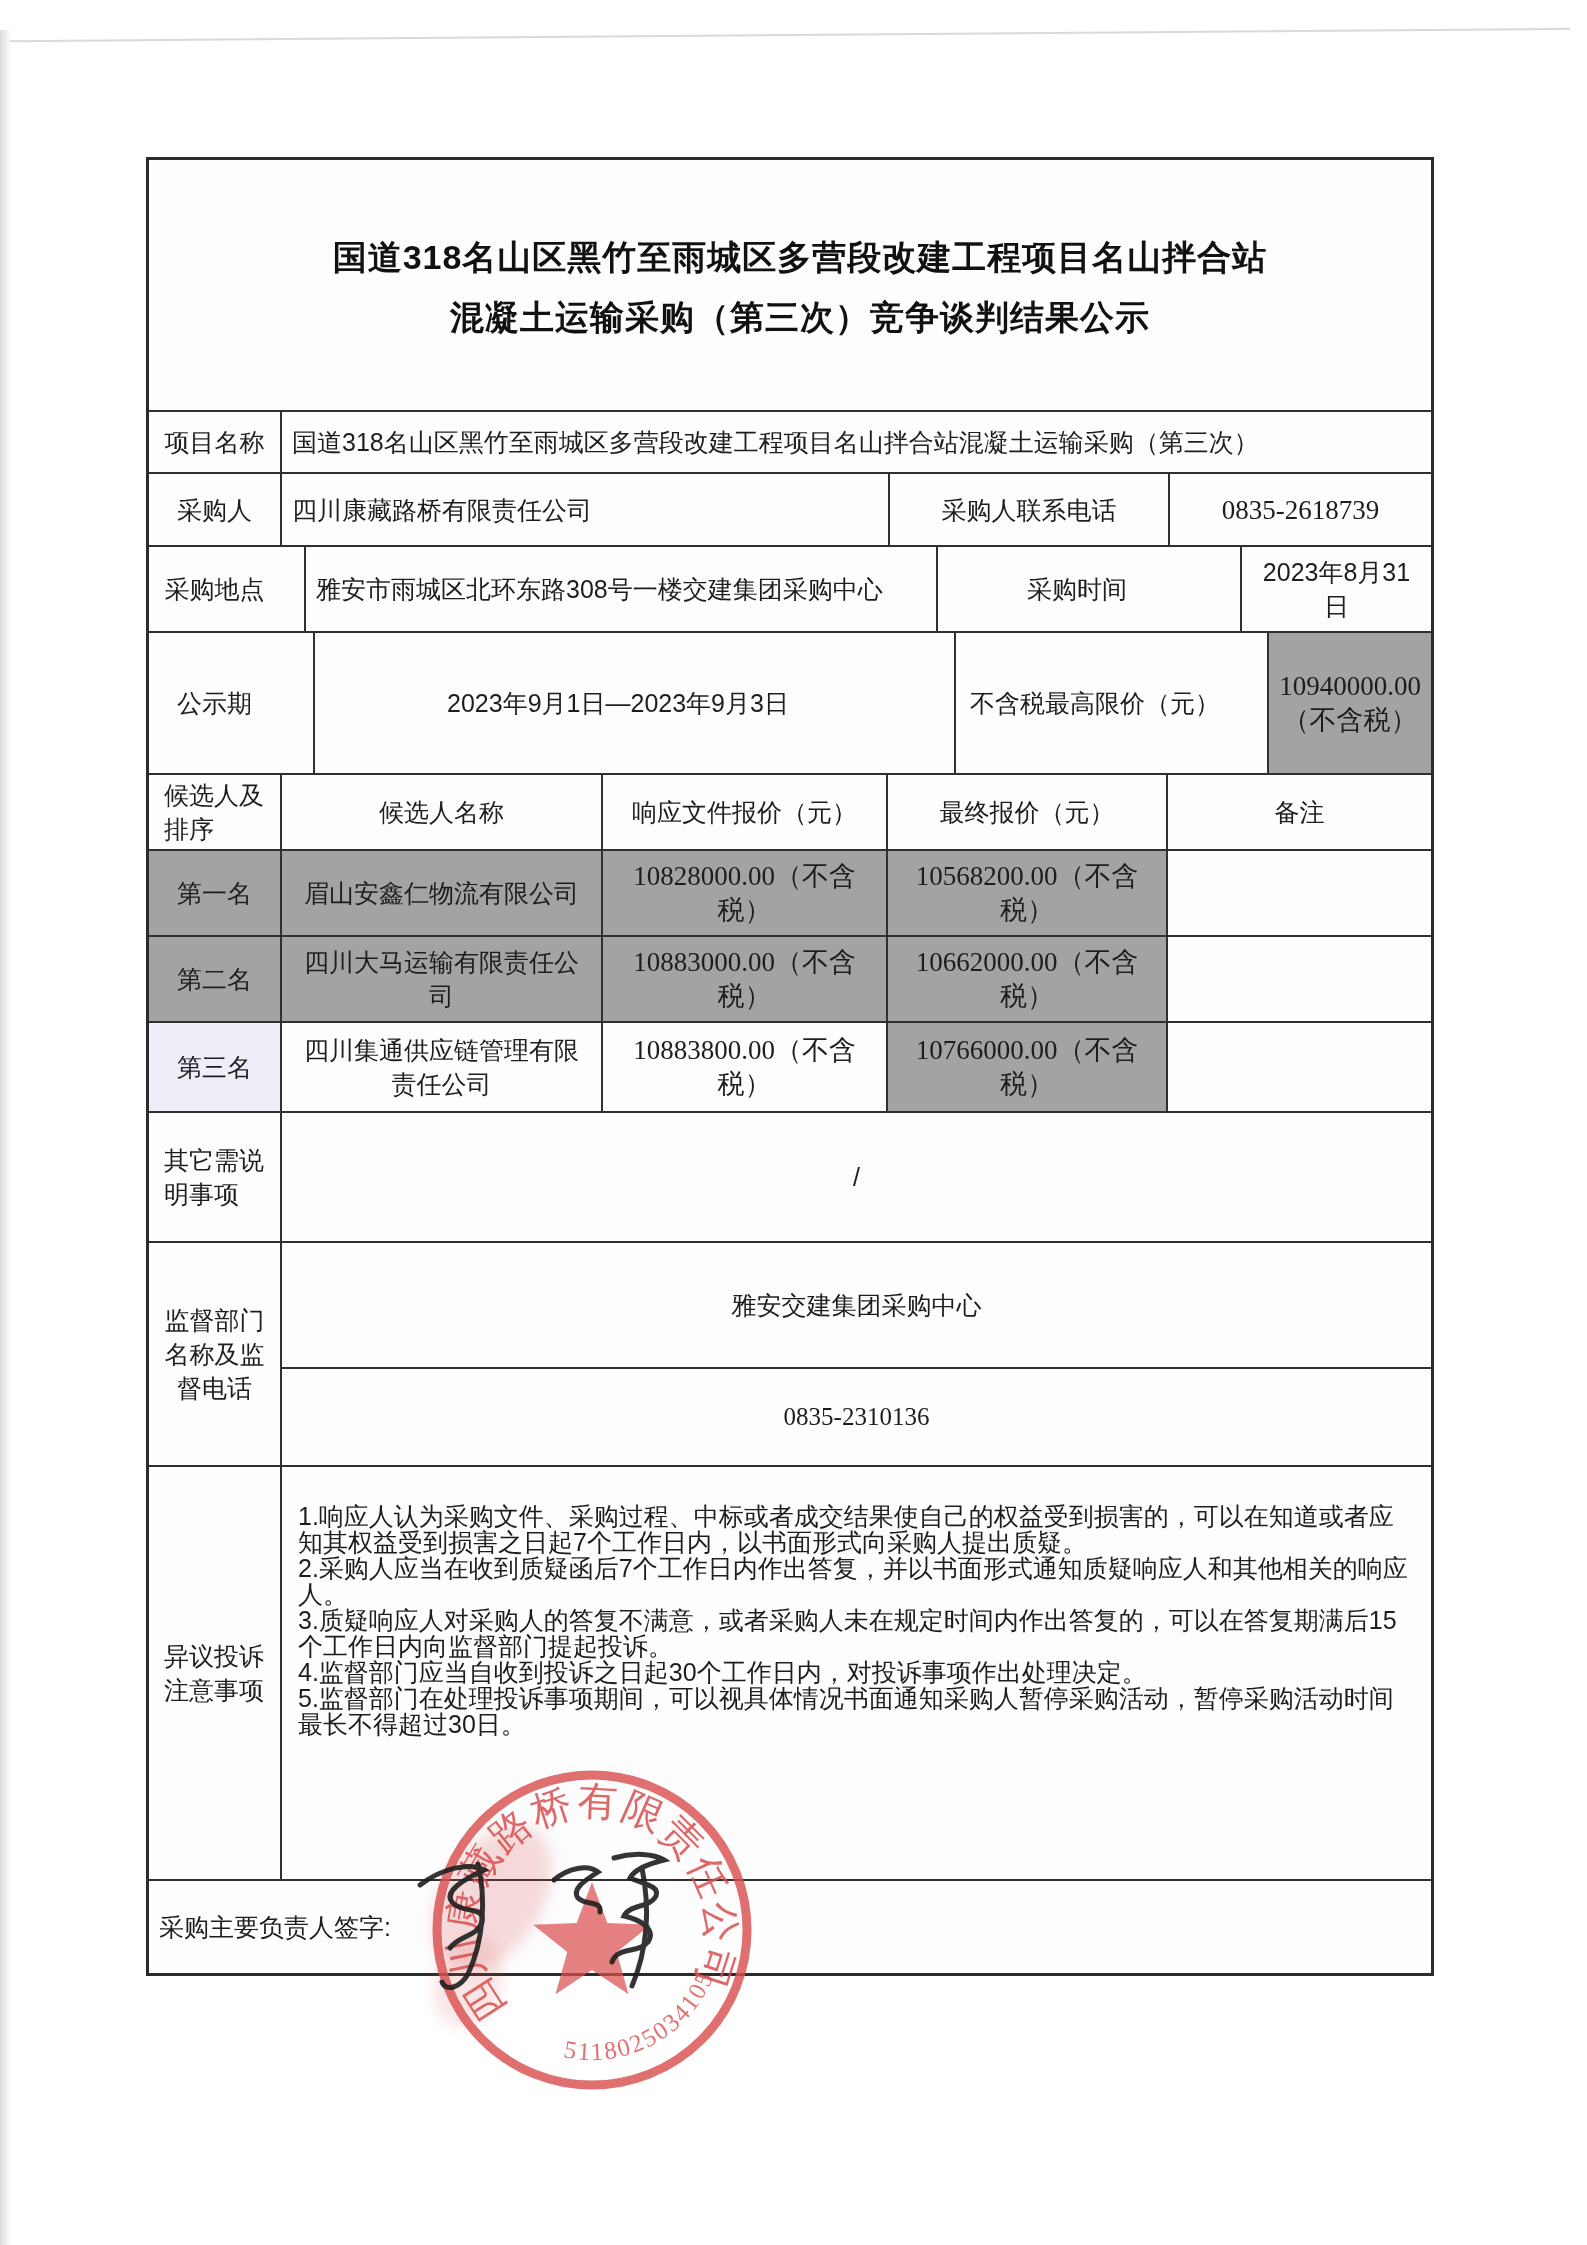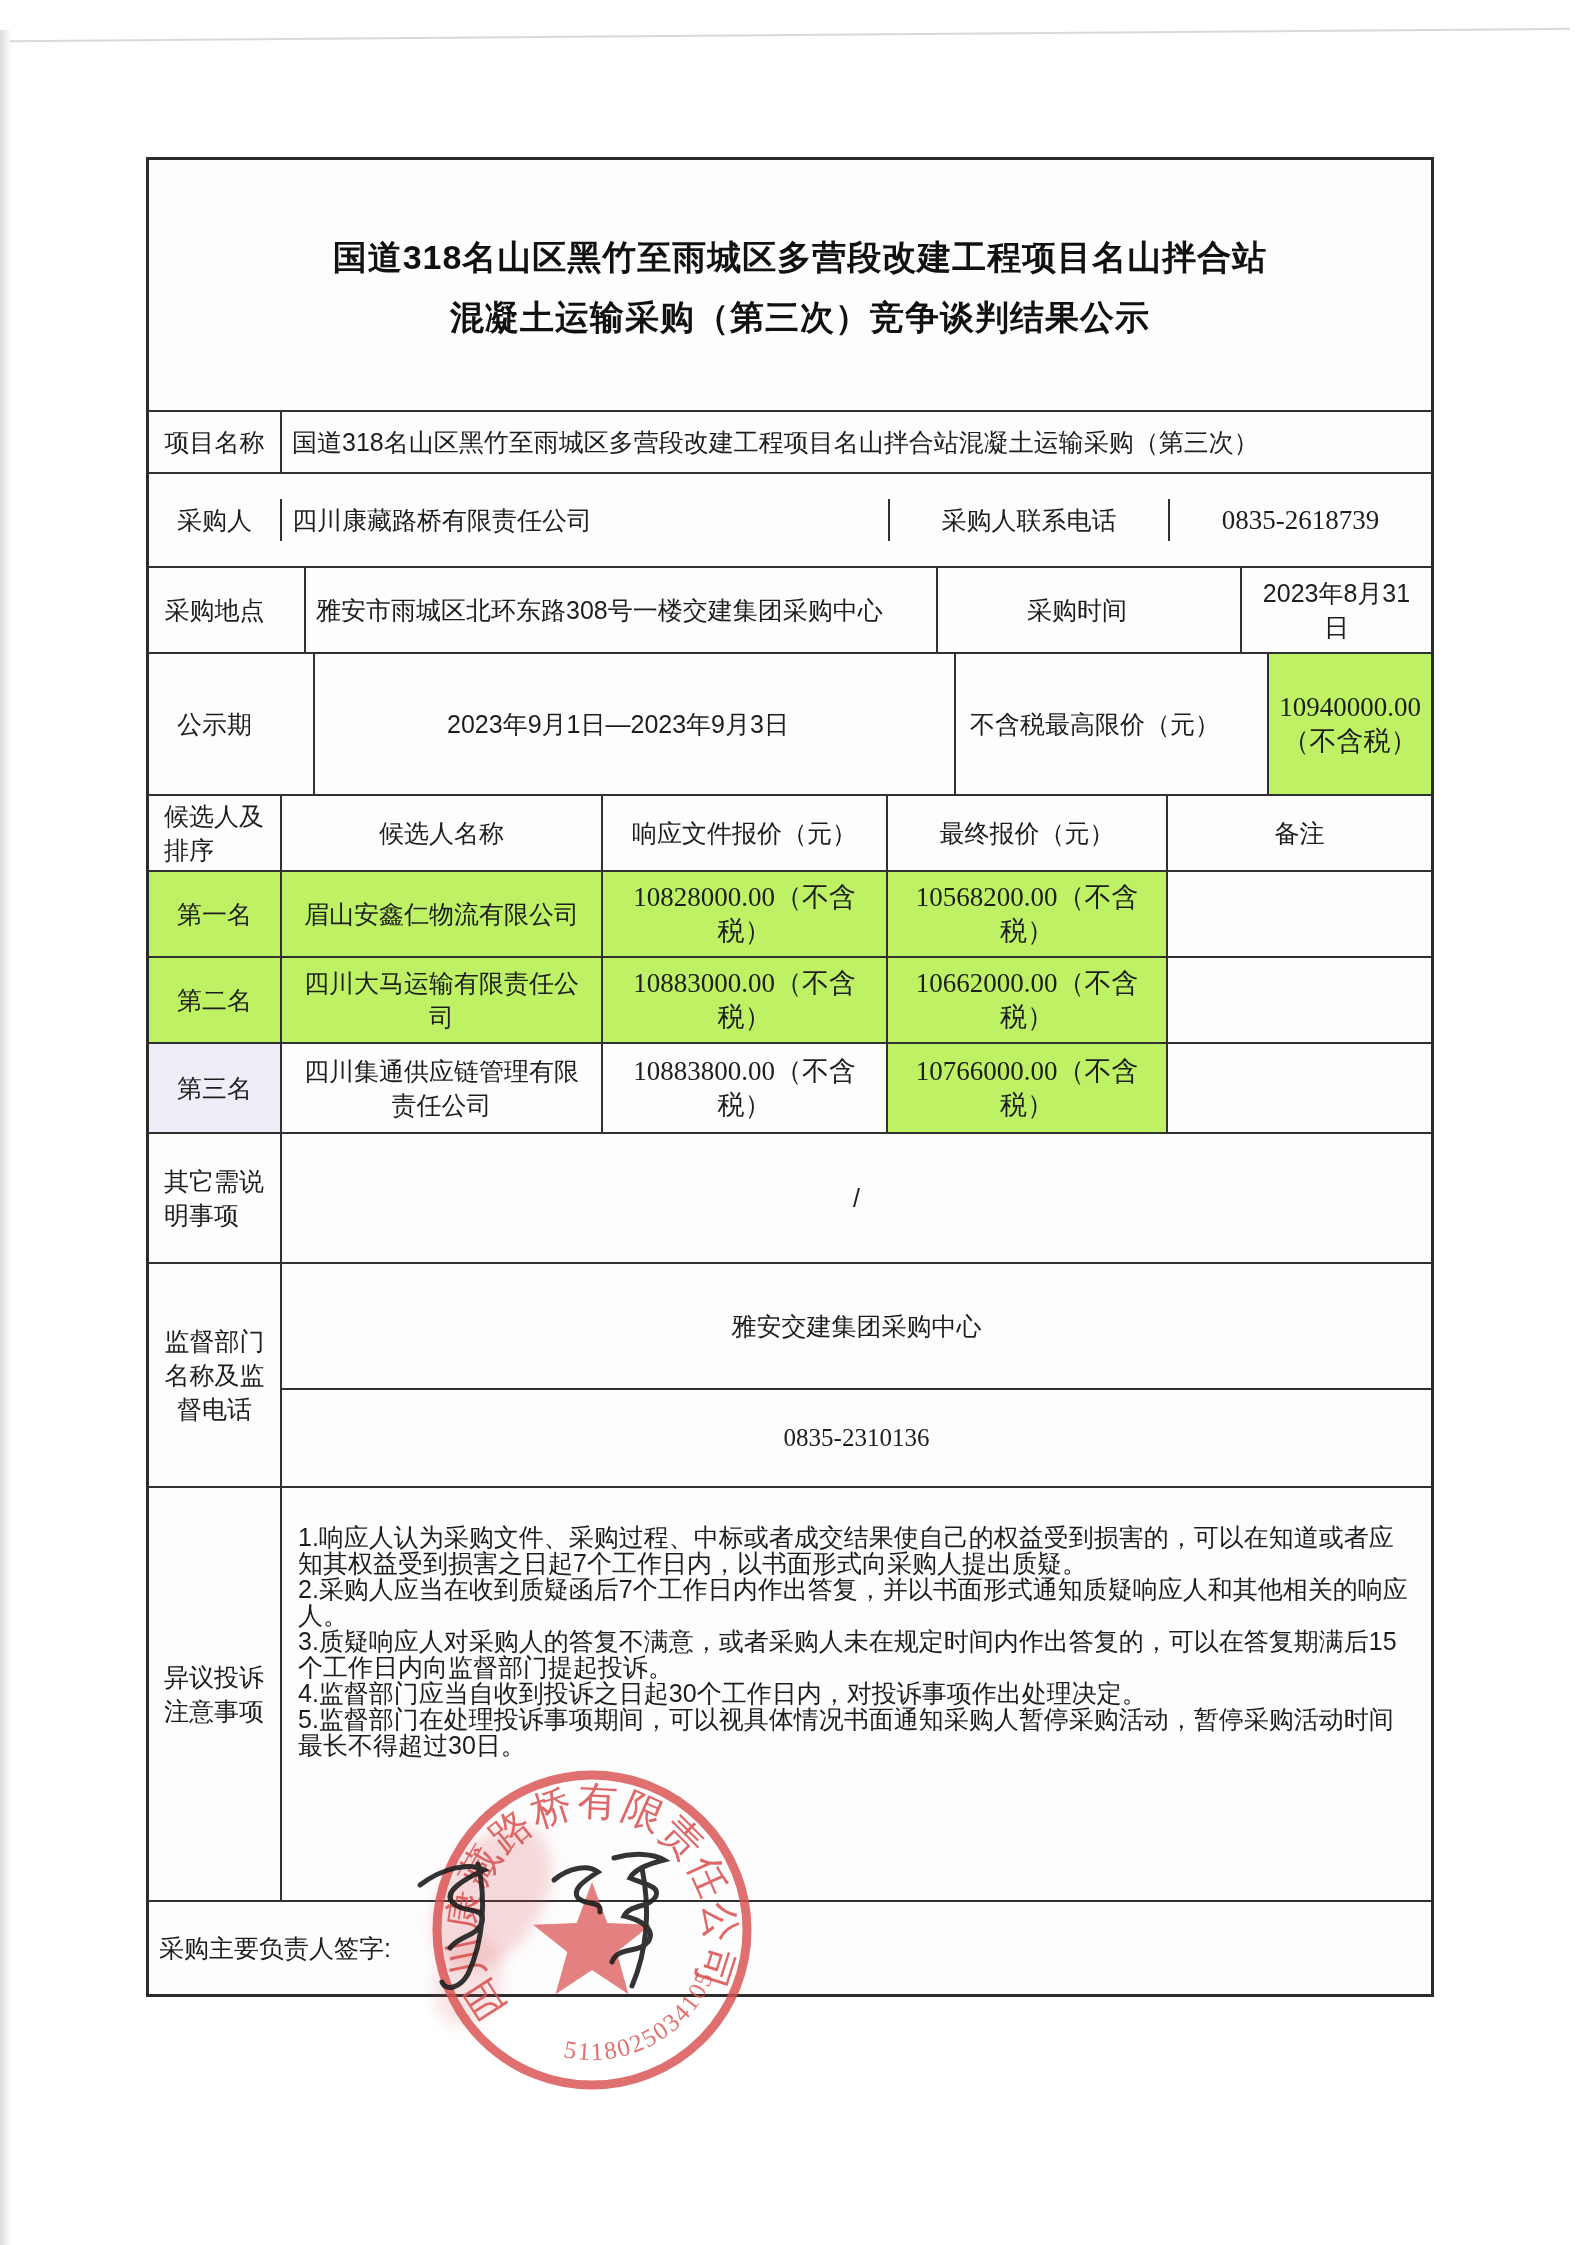--- a/index.html
+++ b/index.html
@@ -25,29 +25,29 @@
   .cell:first-child{border-left:none;}
   .c0{width:131px;flex:none;padding:4px 15px;}
   .c1{width:321px;flex:none;}
   .c2{width:285px;flex:none;}
   .c3{width:280px;flex:none;}
   .c4{flex:1;}
   .c12{width:608px;flex:none;} 
   .crest{flex:1;} 
   .left{justify-content:flex-start;text-align:left;}
   .num{font-family:"Liberation Serif","DejaVu Serif",serif;font-size:27px;}
-  .hl{background:#bef264;}
+  .hl{background:#a3a3a3;}
   .hl-light{background:#edeef8;}
   
   .title-block{height:250px;display:flex;flex-direction:column;
     justify-content:center;align-items:center;gap:14px;padding-top:6px;box-sizing:border-box;}
   .title-line{font-size:34px;font-weight:bold;letter-spacing:1px;color:#111;}
   
   .r-title{height:250px;}
-  .r1{height:62px;} .r2{height:94px;align-items:center;} .r3{height:86px;gap:24px;} .r4{height:142px;gap:33px;}
+  .r1{height:62px;} .r2{height:73px;} .r3{height:86px;gap:24px;} .r4{height:142px;gap:33px;}
   .r5{height:76px;} .r6{height:86px;} .r7{height:86px;} .r8{height:90px;}
   .r9{height:130px;} .r10{height:224px;} .r11{height:414px;} .r12{height:94px;}
   .sup-stack{flex:1;display:flex;flex-direction:column;border-left:2px solid #303030;box-sizing:border-box;}
   .sup-cell{display:flex;align-items:center;justify-content:center;font-size:25px;box-sizing:border-box;}
   .sup-cell + .sup-cell{border-top:2px solid #303030;}
   .sup-top{height:124px;}
   .sup-bottom{flex:1;}
   .objection-text{align-items:flex-start;padding:36px 18px 10px 16px;
     white-space:pre-line;font-size:25px;line-height:26px;text-align:left;justify-content:flex-start;}
   .sign-row .cell{justify-content:flex-start;text-align:right;}

